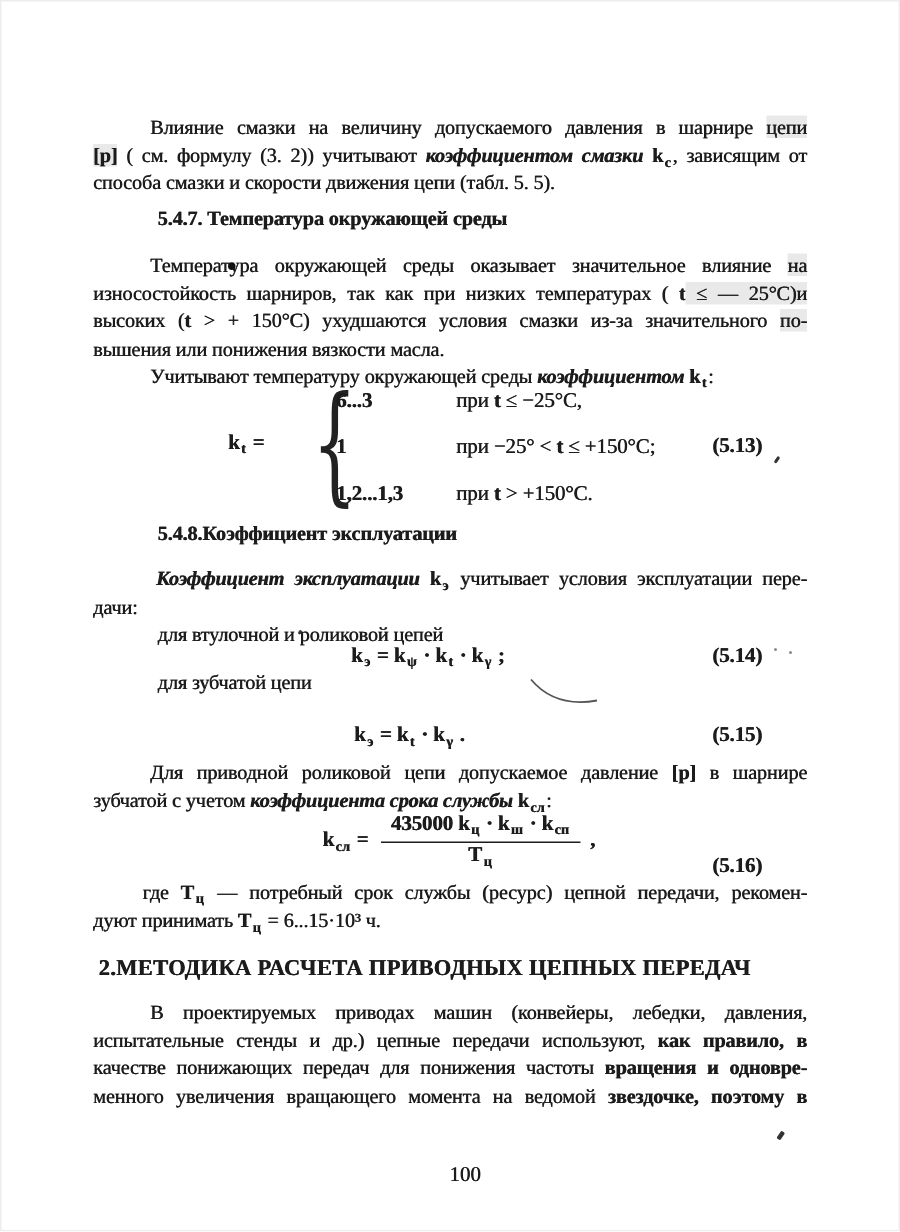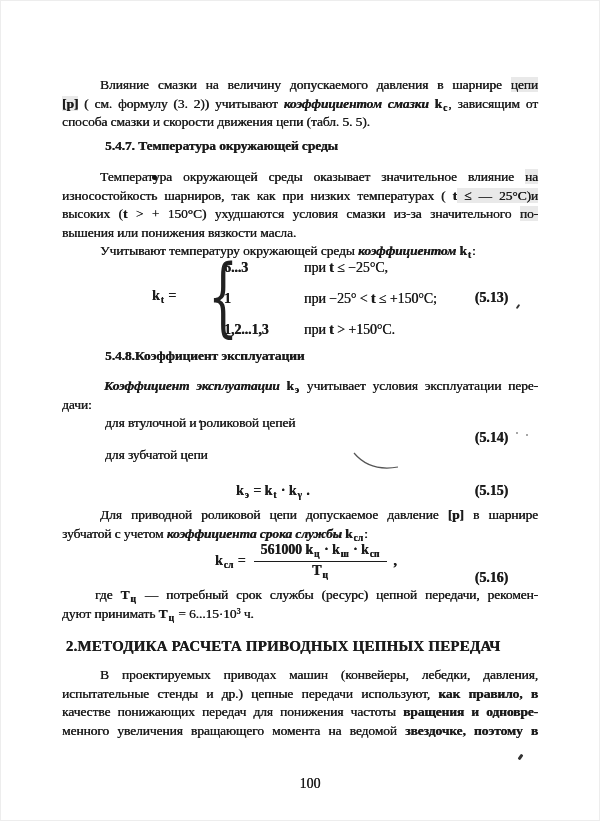--- a/index.html
+++ b/index.html
@@ -109,20 +109,21 @@
     <div class="abs" style="top:377px">
       <div class="ln jl" style="text-indent:42px"><span class="r-bi">Коэффициент эксплуатации </span><span class="r-b">k</span><span class="r-sb">э</span><span> учитывает условия эксплуатации пере-</span></div>
       <div class="ln"><span>дачи:</span></div>
     </div>
 
     <div class="abs pl43" style="top:414px">
       <div class="ln"><span>для втулочной и роликовой цепей</span></div>
     </div>
 
     <div class="abs eq eq-line" style="top:428px">
+      <span class="expr" style="left:172px"><span class="r-b">k</span><span class="r-sb">э</span><span class="r-b"> = </span><span class="r-b">k</span><span class="r-sb">ψ</span><span class="r-b"> · </span><span class="r-b">k</span><span class="r-sb">t</span><span class="r-b"> · </span><span class="r-b">k</span><span class="r-sb">γ</span><span class="r-b"> ;</span></span>
       <span class="eq-num" style="top:0">(5.14)</span>
     </div>
 
     <div class="abs pl43" style="top:446px">
       <div class="ln"><span>для зубчатой цепи</span></div>
     </div>
 
     <div class="abs eq eq-line" style="top:461px">
       <span class="expr" style="left:174px"><span class="r-b">k</span><span class="r-sb">э</span><span class="r-b"> = </span><span class="r-b">k</span><span class="r-sb">t</span><span class="r-b"> · </span><span class="r-b">k</span><span class="r-sb">γ</span><span class="r-b"> .</span></span>
       <span class="eq-num" style="top:0">(5.15)</span>
@@ -131,21 +132,21 @@
 
     <div class="abs" style="top:506px">
       <div class="ln jl ind38"><span>Для приводной роликовой цепи допускаемое давление </span><span class="r-b">[р]</span><span> в шарнире</span></div>
       <div class="ln"><span>зубчатой с учетом </span><span class="r-bi">коэффициента срока службы </span><span class="r-b">k</span><span class="r-sb">сл</span><span>:</span></div>
     </div>
 
     <div class="abs eq eq516" style="top:540px">
       <div class="eq516-row">
         <span class="lhs"><span class="r-b">k</span><span class="r-sb">сл</span><span class="r-b"> =</span></span>
         <span class="frac">
-          <span class="num"><span class="r-b">561000 </span><span class="r-b">k</span><span class="r-sb">ц</span><span class="r-b"> · </span><span class="r-b">k</span><span class="r-sb">ш</span><span class="r-b"> · </span><span class="r-b">k</span><span class="r-sb">сп</span></span>
+          <span class="num"><span class="r-b">435000 </span><span class="r-b">k</span><span class="r-sb">ц</span><span class="r-b"> · </span><span class="r-b">k</span><span class="r-sb">ш</span><span class="r-b"> · </span><span class="r-b">k</span><span class="r-sb">сп</span></span>
           <span class="den"><span class="r-b">T</span><span class="r-sb">ц</span></span>
         </span>
         <span class="trail"><span class="r-b">,</span></span>
       </div>
       <span class="eq-num">(5.16)</span>
     </div>
 
     <div class="abs" style="top:586px">
       <div class="ln jl ind33"><span>где </span><span class="r-b">T</span><span class="r-sb">ц</span><span> — потребный срок службы (ресурс) цепной передачи, рекомен-</span></div>
       <div class="ln"><span>дуют принимать </span><span class="r-b">T</span><span class="r-sb">ц</span><span> = 6...15·10³ ч.</span></div>

